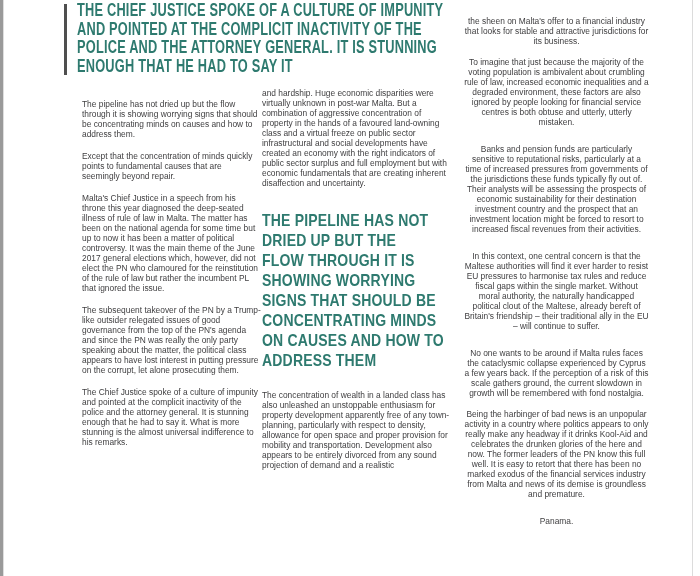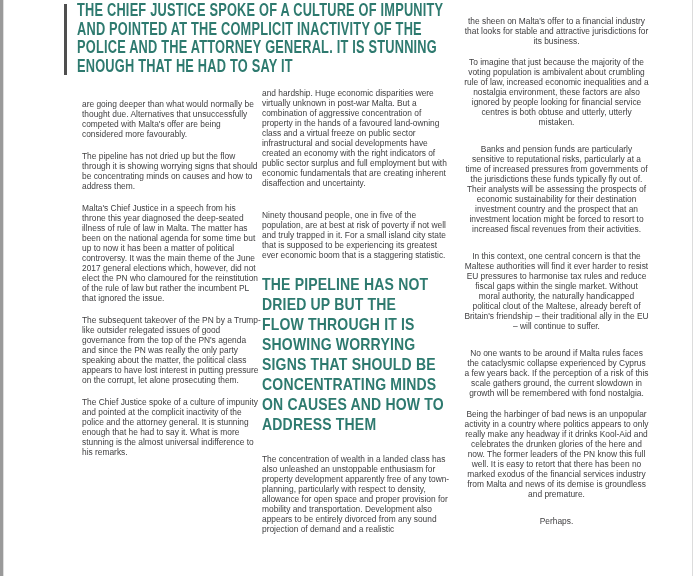--- a/index.html
+++ b/index.html
@@ -48,42 +48,41 @@
 <div class="edge-left-light"></div>
 <div class="edge-right"></div>
 
 <div class="head-bar"></div>
 <h1 class="headline">THE CHIEF JUSTICE SPOKE OF A CULTURE OF IMPUNITY
 AND POINTED AT THE COMPLICIT INACTIVITY OF THE
 POLICE AND THE ATTORNEY GENERAL. IT IS STUNNING
 ENOUGH THAT HE HAD TO SAY IT</h1>
 
 <section class="col col-left">
-  <p>are going deeper than what would normally be thought due. Alternatives that unsuccessfully competed with Malta's offer are being considered more favourably.</p>
   <p>The pipeline has not dried up but the flow through it is showing worrying signs that should be concentrating minds on causes and how to address them.</p>
+  <p>Except that the concentration of minds quickly points to fundamental causes that are seemingly beyond repair.</p>
   <p>Malta's Chief Justice in a speech from his throne this year diagnosed the deep-seated illness of rule of law in Malta. The matter has been on the national agenda for some time but up to now it has been a matter of political controversy. It was the main theme of the June 2017 general elections which, however, did not elect the PN who clamoured for the reinstitution of the rule of law but rather the incumbent PL that ignored the issue.</p>
   <p>The subsequent takeover of the PN by a Trump-like outsider relegated issues of good governance from the top of the PN's agenda and since the PN was really the only party speaking about the matter, the political class appears to have lost interest in putting pressure on the corrupt, let alone prosecuting them.</p>
   <p>The Chief Justice spoke of a culture of impunity and pointed at the complicit inactivity of the police and the attorney general. It is stunning enough that he had to say it. What is more stunning is the almost universal indifference to his remarks.</p>
 </section>
 
 <section class="col col-mid">
   <p class="mb-xl">and hardship. Huge economic disparities were virtually unknown in post-war Malta. But a combination of aggressive concentration of property in the hands of a favoured land-owning class and a virtual freeze on public sector infrastructural and social developments have created an economy with the right indicators of public sector surplus and full employment but with economic fundamentals that are creating inherent disaffection and uncertainty.</p>
-  <p class="mb-none">Ninety thousand people, one in five of the population, are at best at risk of poverty if not well and truly trapped in it. For a small island city state that is supposed to be experiencing its greatest ever economic boom that is a staggering statistic.</p>
   <blockquote class="pullquote">THE PIPELINE HAS NOT
 DRIED UP BUT THE
 FLOW THROUGH IT IS
 SHOWING WORRYING
 SIGNS THAT SHOULD BE
 CONCENTRATING MINDS
 ON CAUSES AND HOW TO
 ADDRESS THEM</blockquote>
   <p>The concentration of wealth in a landed class has also unleashed an unstoppable enthusiasm for property development apparently free of any town-planning, particularly with respect to density, allowance for open space and proper provision for mobility and transportation. Development also appears to be entirely divorced from any sound projection of demand and a realistic</p>
 </section>
 
 <section class="col col-right">
   <p>the sheen on Malta's offer to a financial industry that looks for stable and attractive jurisdictions for its business.</p>
-  <p class="mb-lg">To imagine that just because the majority of the voting population is ambivalent about crumbling rule of law, increased economic inequalities and a nostalgia environment, these factors are also ignored by people looking for financial service centres is both obtuse and utterly, utterly mistaken.</p>
+  <p class="mb-lg">To imagine that just because the majority of the voting population is ambivalent about crumbling rule of law, increased economic inequalities and a degraded environment, these factors are also ignored by people looking for financial service centres is both obtuse and utterly, utterly mistaken.</p>
   <p class="mb-lg">Banks and pension funds are particularly sensitive to reputational risks, particularly at a time of increased pressures from governments of the jurisdictions these funds typically fly out of. Their analysts will be assessing the prospects of economic sustainability for their destination investment country and the prospect that an investment location might be forced to resort to increased fiscal revenues from their activities.</p>
   <p class="mb-lg">In this context, one central concern is that the Maltese authorities will find it ever harder to resist EU pressures to harmonise tax rules and reduce fiscal gaps within the single market. Without moral authority, the naturally handicapped political clout of the Maltese, already bereft of Britain's friendship – their traditional ally in the EU – will continue to suffer.</p>
   <p>No one wants to be around if Malta rules faces the cataclysmic collapse experienced by Cyprus a few years back. If the perception of a risk of this scale gathers ground, the current slowdown in growth will be remembered with fond nostalgia.</p>
   <p class="mb-lg">Being the harbinger of bad news is an unpopular activity in a country where politics appears to only really make any headway if it drinks Kool-Aid and celebrates the drunken glories of the here and now. The former leaders of the PN know this full well. It is easy to retort that there has been no marked exodus of the financial services industry from Malta and news of its demise is groundless and premature.</p>
-  <p>Perhaps.</p>
+  <p>Panama.</p>
 </section>
 
 </body></html>

